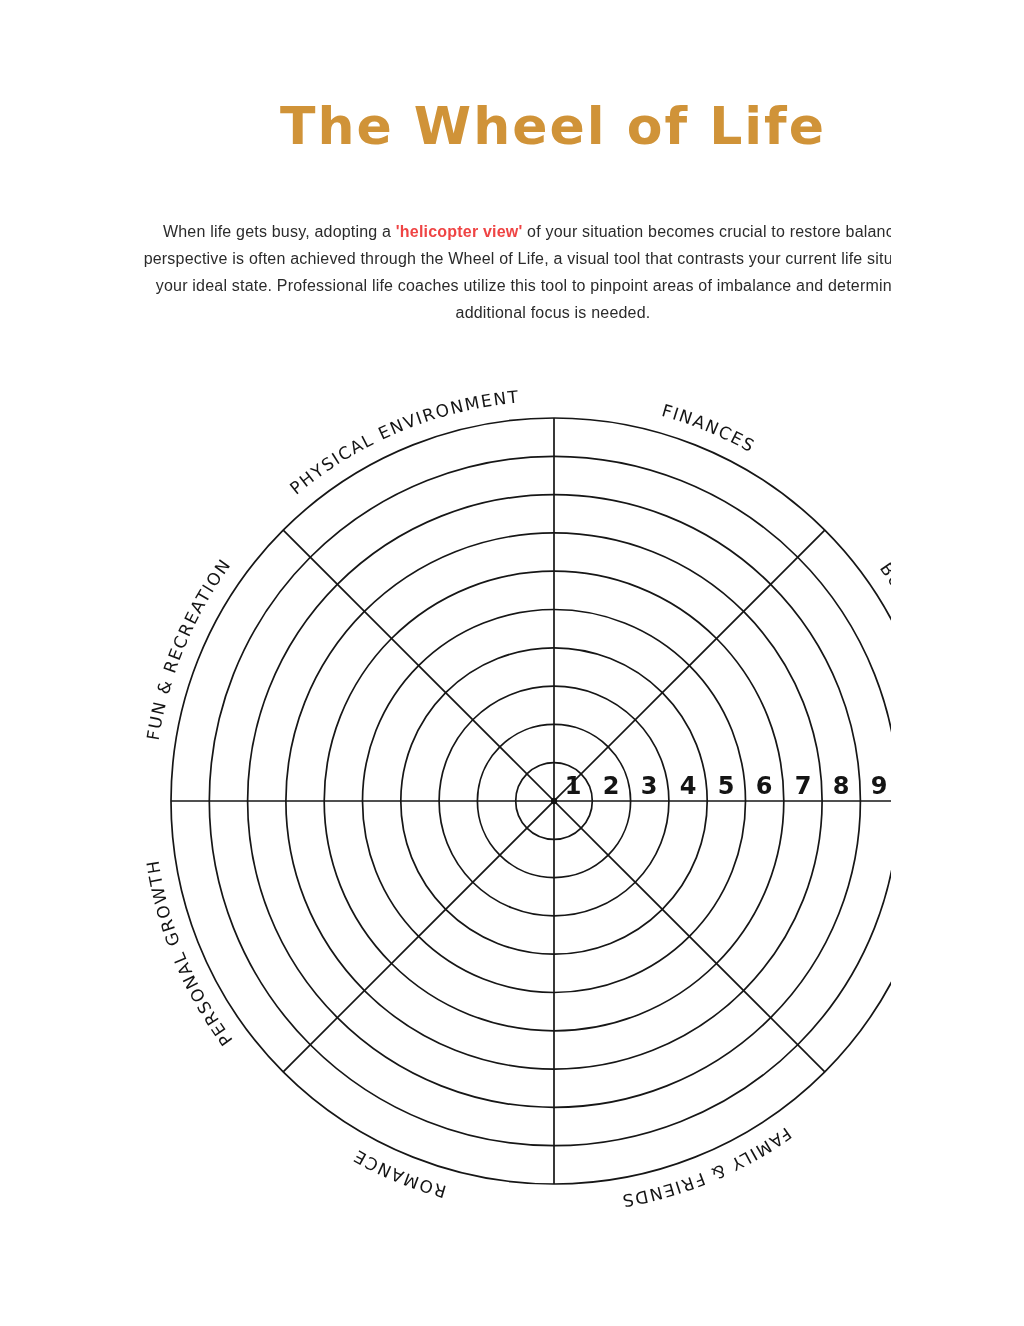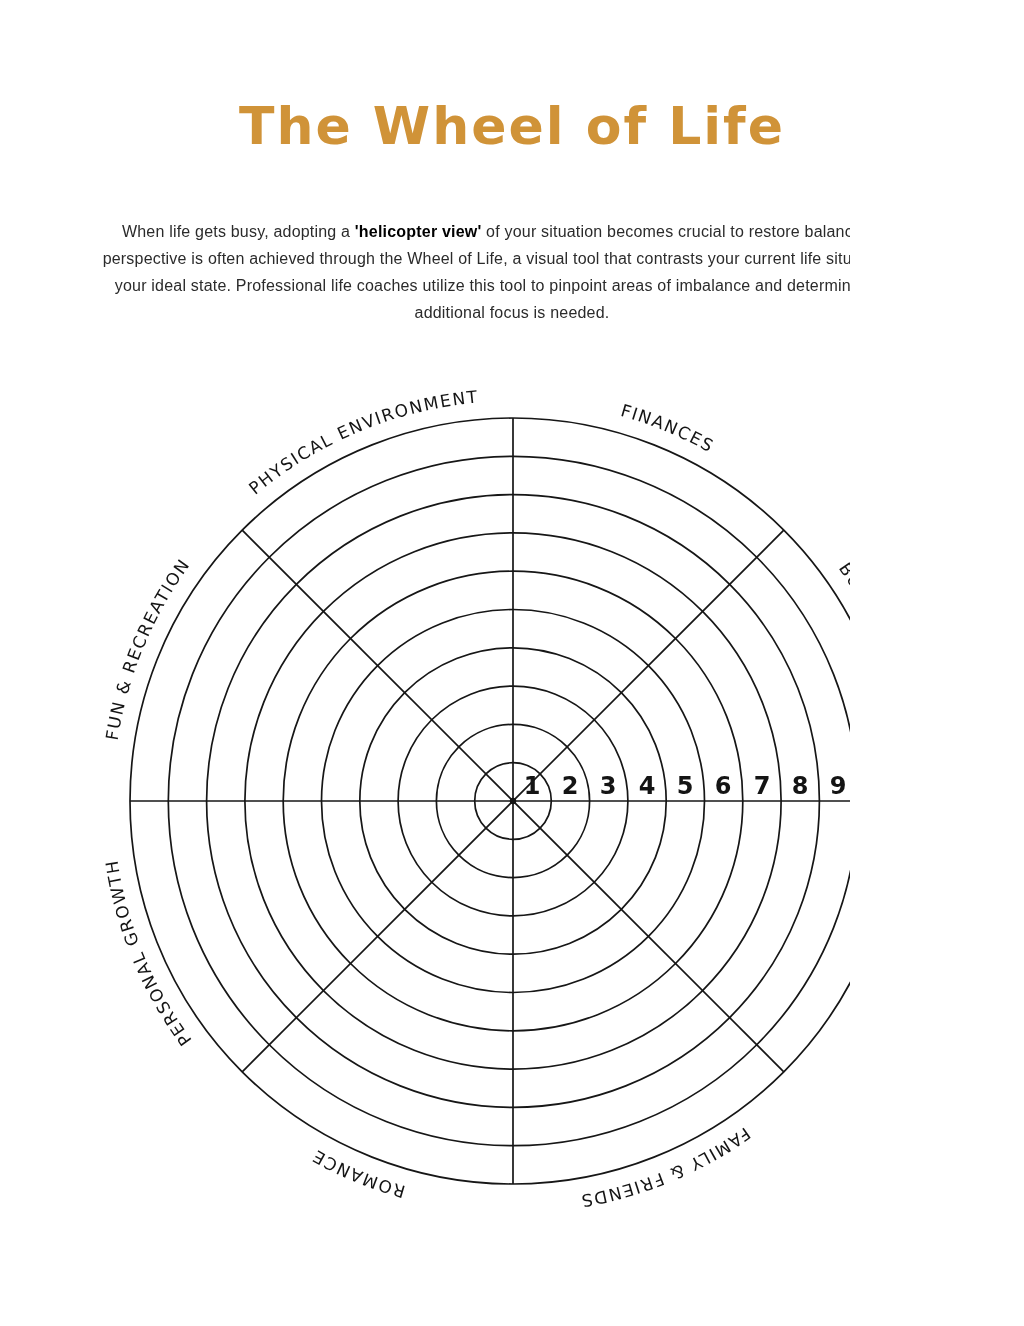--- a/index.html
+++ b/index.html
@@ -7,20 +7,21 @@
     padding: 0;
     background: #ffffff;
   }
   .page {
     position: relative;
     width: 850px;
     height: 1326px;
     background: #ffffff;
     overflow: hidden;
     font-family: "Liberation Sans", sans-serif;
+    margin-left: 41px;
   }
   .title {
     position: absolute;
     top: 96px;
     left: 0;
     width: 1024px;
     text-align: center;
     font-family: "DejaVu Sans", sans-serif;
     font-size: 52px;
     font-weight: 700;
@@ -33,21 +34,21 @@
     top: 218px;
     left: 102px;
     width: 820px;
     text-align: center;
     font-size: 16px;
     line-height: 27px;
     letter-spacing: 0.2px;
     color: #2b2b2b;
     margin: 0;
   }
-  .intro b { font-weight: 700; color: #000000; }
+  .intro b { font-weight: 700; color: #ef4444; }
   .wheel-svg {
     position: absolute;
     top: 0;
     left: 0;
   }
   .wheel-line {
     stroke: #161616;
     stroke-width: 1.7;
     fill: none;
   }

